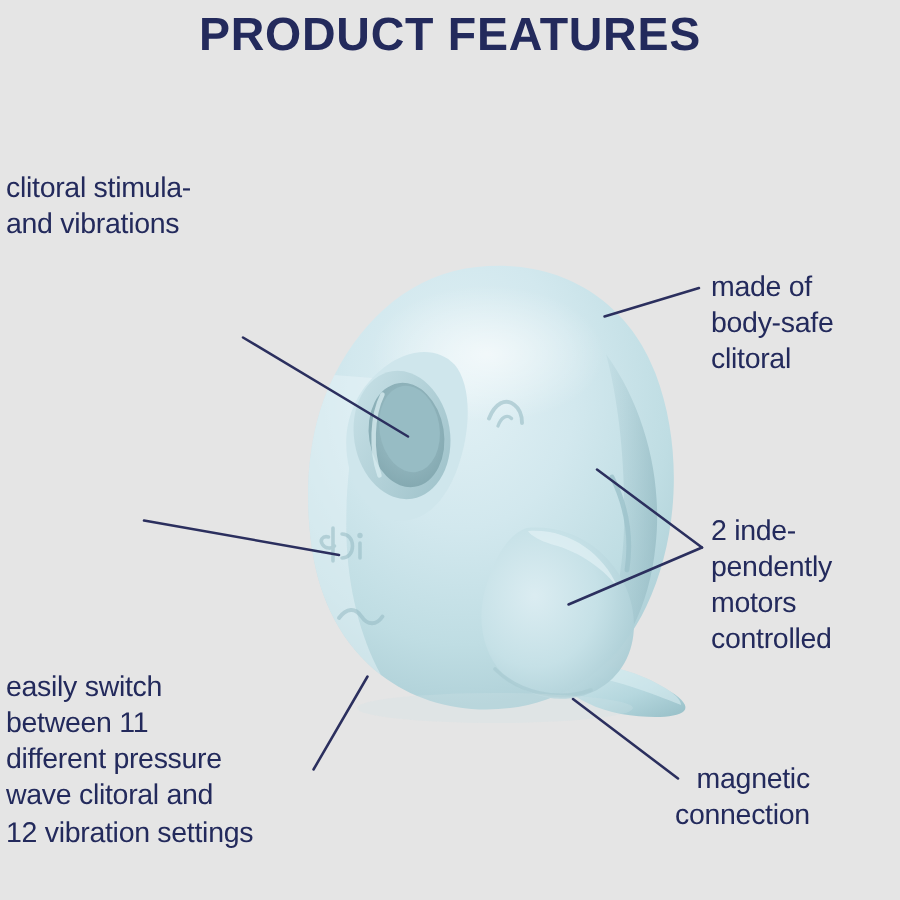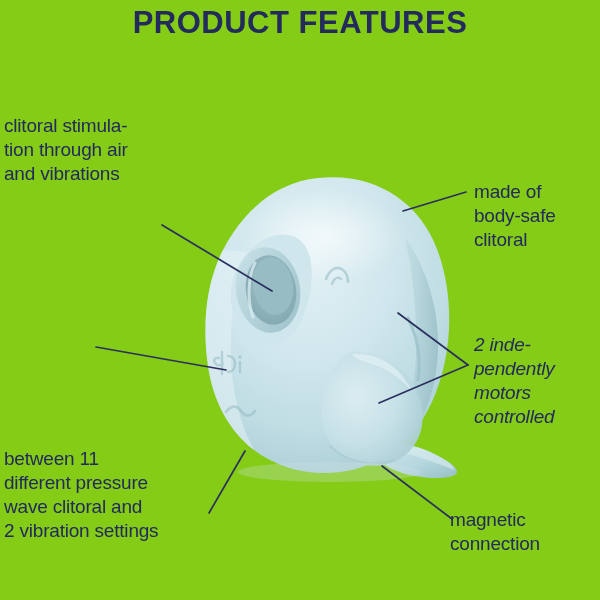--- a/index.html
+++ b/index.html
@@ -14,21 +14,21 @@
     overflow: hidden;
     font-family: "Liberation Sans", sans-serif;
     -webkit-font-smoothing: antialiased;
   }
 
   #infographic {
     position: absolute;
     inset: 0;
     width: 600px;
     height: 600px;
-    background: #84cc16;
+    background: #e5e5e5;
   }
 
   
   .title {
     position: absolute;
     top: 6px;
     left: 0;
     width: 600px;
     text-align: center;
     font-family: "Liberation Sans", sans-serif;
@@ -52,22 +52,22 @@
   }
   .callout .line {
     display: block;
     white-space: nowrap;
   }
 
   .c-stimulation { left: 4px;  top: 114px; }
   .c-seal        { left: 4px;  top: 296px; }
   .c-settings    { left: 4px;  top: 447px; }
   .c-silicone    { left: 474px; top: 180px; }
-  .c-motors      { left: 474px; top: 333px; font-style: italic; }
-  .c-magnetic    { left: 450px; top: 508px; }
+  .c-motors      { left: 474px; top: 343px; }
+  .c-magnetic    { left: 450px; top: 508px; text-align: right; }
 
   
   .lines-layer, .product-layer {
     position: absolute;
     inset: 0;
     width: 600px;
     height: 600px;
   }
   .product-layer { z-index: 2; }
   .lines-layer   { z-index: 3; }
@@ -190,30 +190,30 @@
       <g>
         <path d="M468,365 L398,313"></path>
         <path d="M468,365 L379,403"></path>
       </g>
       <path d="M452,519 L382,466"></path>
     </g>
   </svg>
 
   <div class="callout c-stimulation">
     <span class="line">clitoral stimula-</span>
-    <span class="line">tion through air</span>
     <span class="line">and vibrations</span>
   </div>
 
 
   <div class="callout c-settings">
+    <span class="line">easily switch</span>
     <span class="line">between 11</span>
     <span class="line">different pressure</span>
     <span class="line">wave clitoral and</span>
-    <span class="line">2 vibration settings</span>
+    <span class="line">12 vibration settings</span>
   </div>
 
   <div class="callout c-silicone">
     <span class="line">made of</span>
     <span class="line">body-safe</span>
     <span class="line">clitoral</span>
   </div>
 
   <div class="callout c-motors">
     <span class="line">2 inde-</span>

